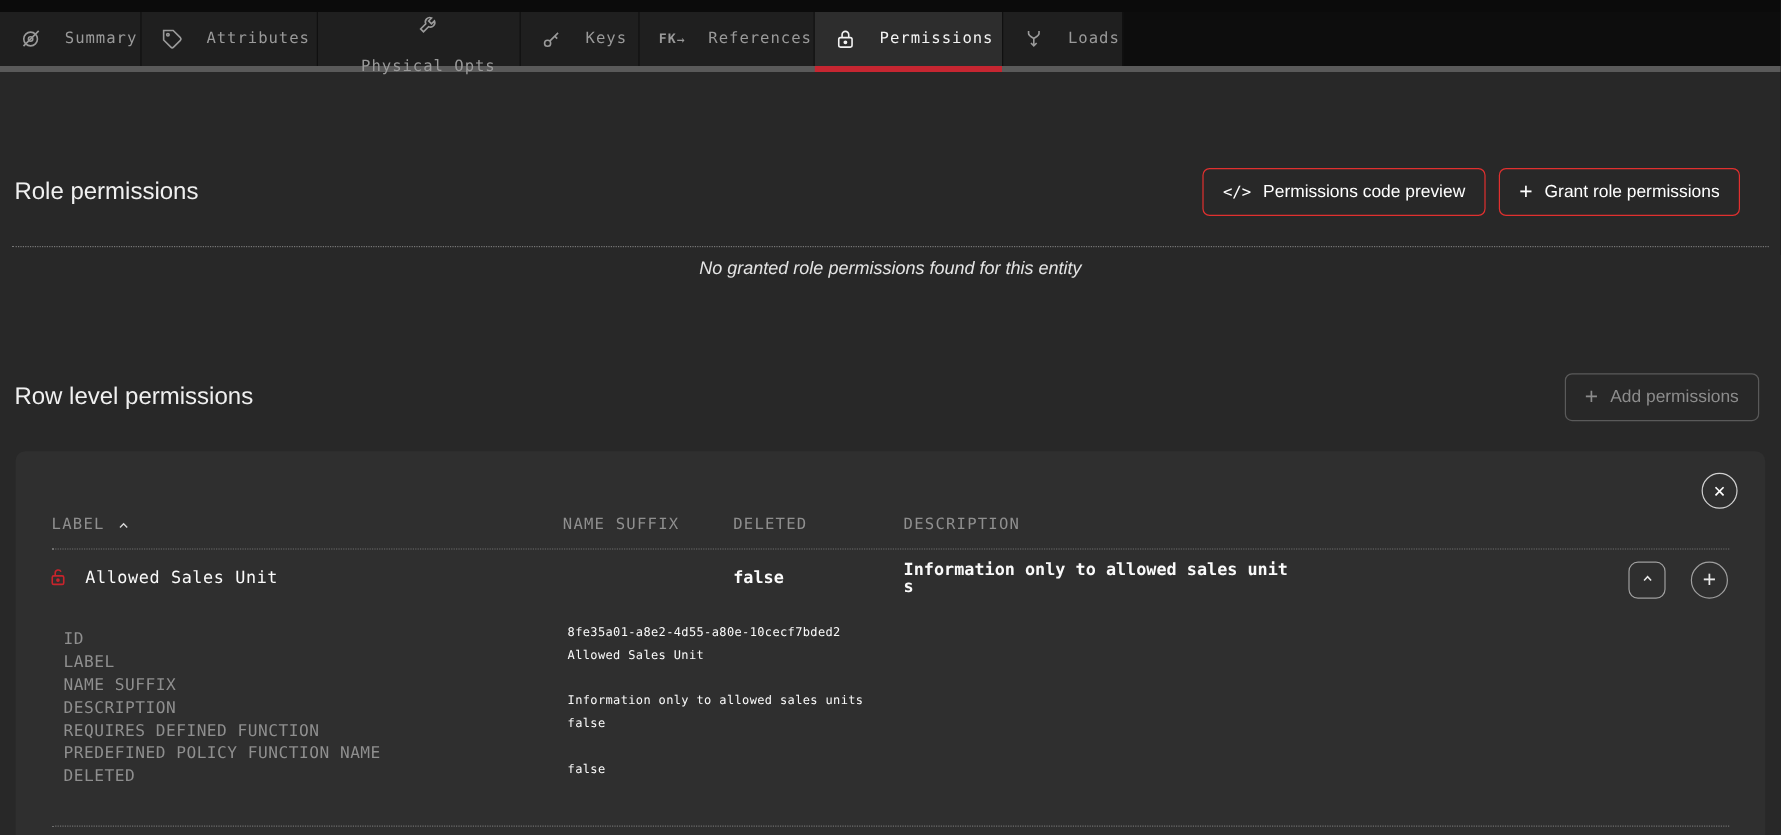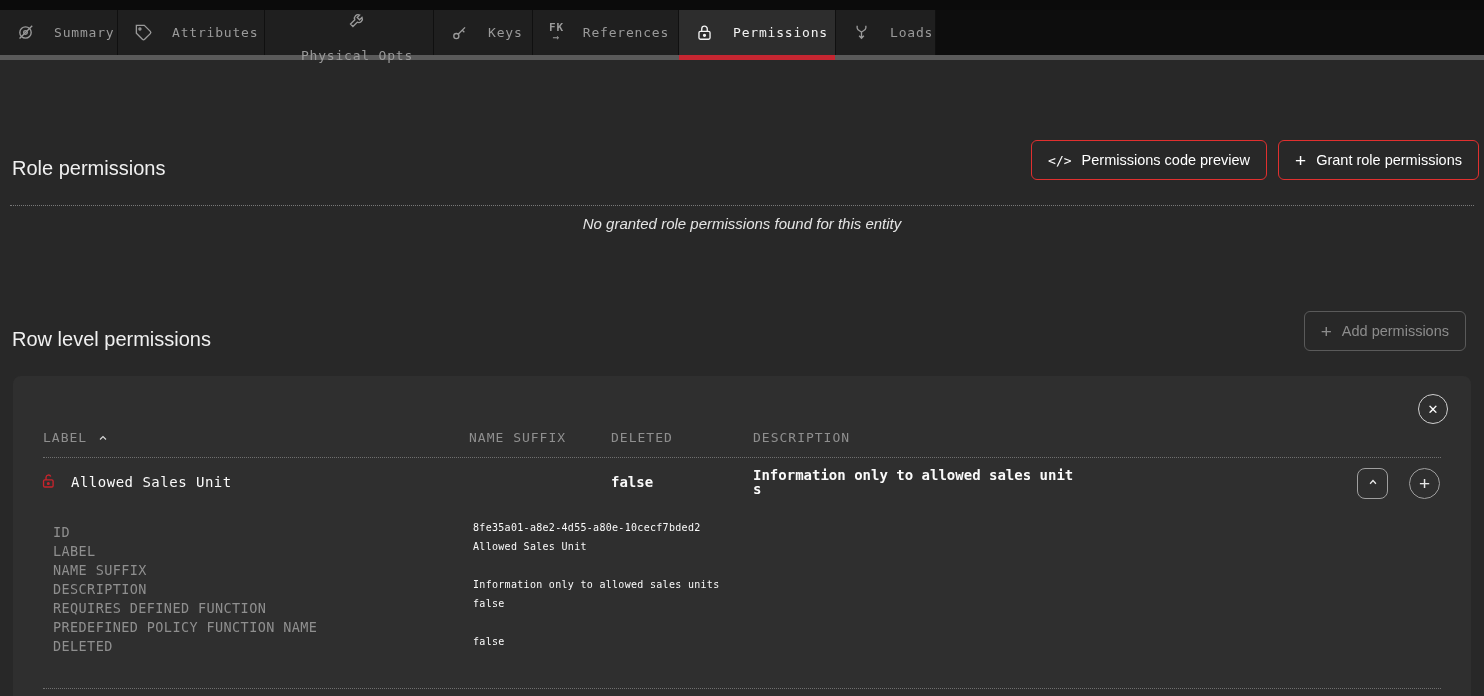--- a/index.html
+++ b/index.html
@@ -22,27 +22,27 @@
   .tab:nth-child(5){width:146px;} .tab:nth-child(6){width:157px;}
   .tab:nth-child(7){width:100px;}
   .tab.active { background:#2d2d2d; color:#f2f2f2; }
   .tab.active::after {
     content:""; position:absolute; left:0; right:0; bottom:-5px; height:5px;
     background:#c62631; z-index:2;
   }
   .tab-underline { height:5px; background:#5a5a5a; }
   .tico { display:flex; align-items:center; }
   .tico svg { display:block; }
-  .fk-icon { display:flex; flex-direction:column; align-items:center; line-height:9px; font-size:11px; font-weight:700; }
+  .fk-icon { display:flex; flex-direction:row; align-items:center; line-height:9px; font-size:11px; font-weight:700; }
   .fk-icon .fk-arrow { font-size:11px; font-weight:400; margin-top:1px; }
 
   
   .section-row {
-    display:flex; justify-content:space-between; align-items:flex-end;
-    margin:80px 5px 0 12px; height:40px;
+    display:flex; justify-content:space-between; align-items:center;
+    margin:80px 34px 0 12px; height:40px;
   }
   .section-row.second { margin-top:79px; margin-right:18px; }
   .section-title { font:400 20px "Liberation Sans", sans-serif; color:#f0f0f0; margin:0; }
   .btns { display:flex; gap:11px; }
   .btn {
     display:flex; align-items:center; gap:10px; height:40px; padding:0 16px;
     border-radius:6px; background:transparent; box-sizing:border-box;
     font:400 14.5px "Liberation Sans", sans-serif; cursor:pointer;
   }
   .btn.red { border:1px solid #e1302f; color:#ffffff; }

